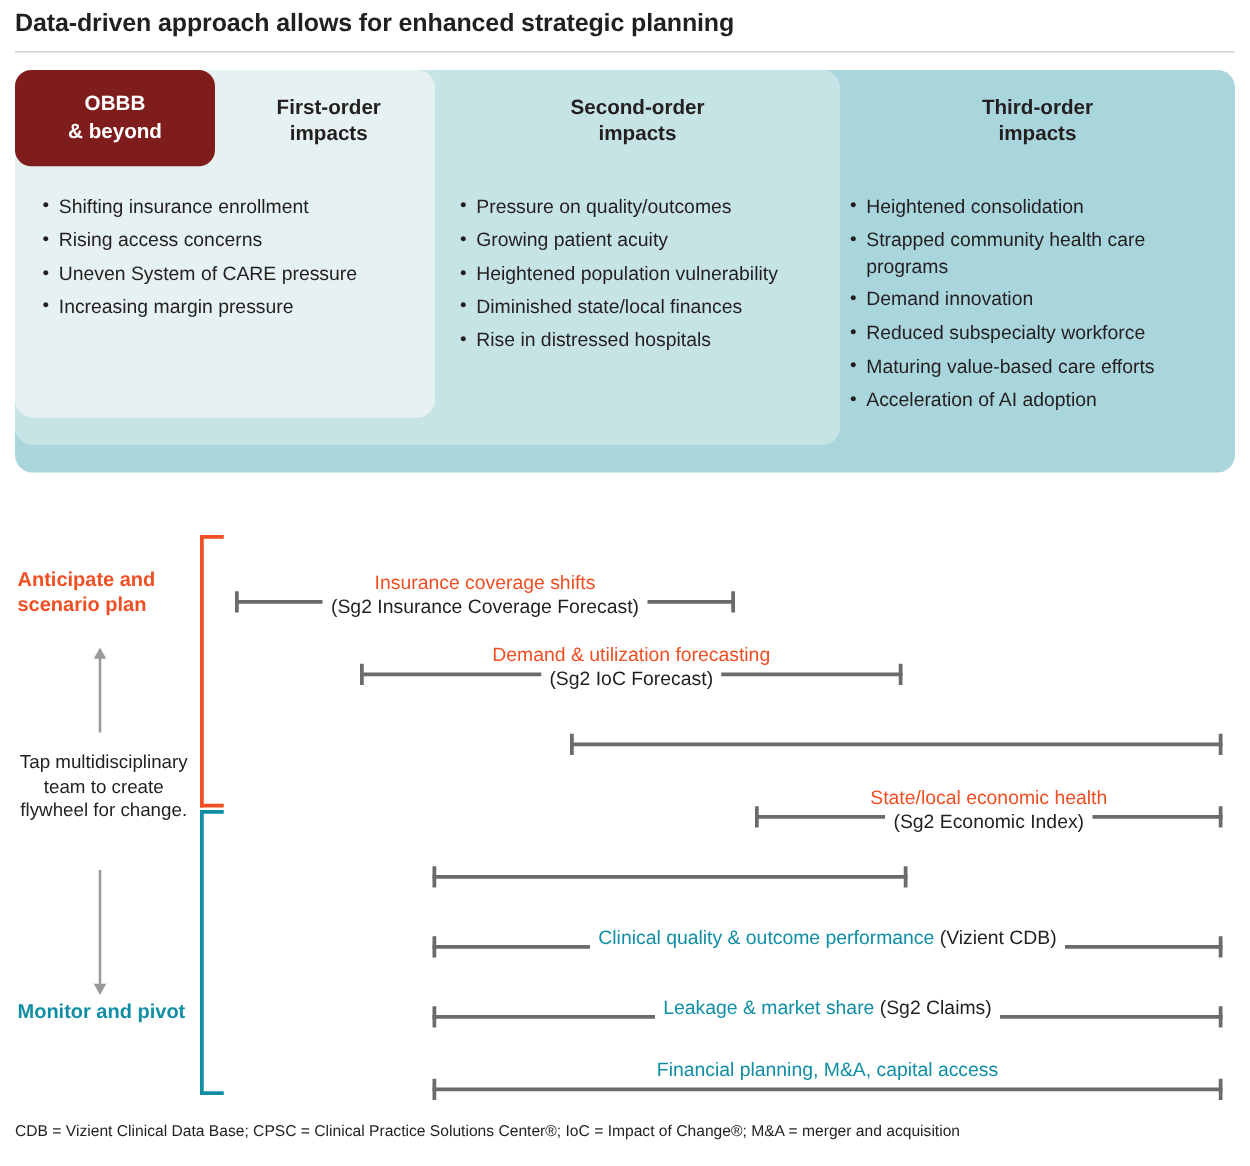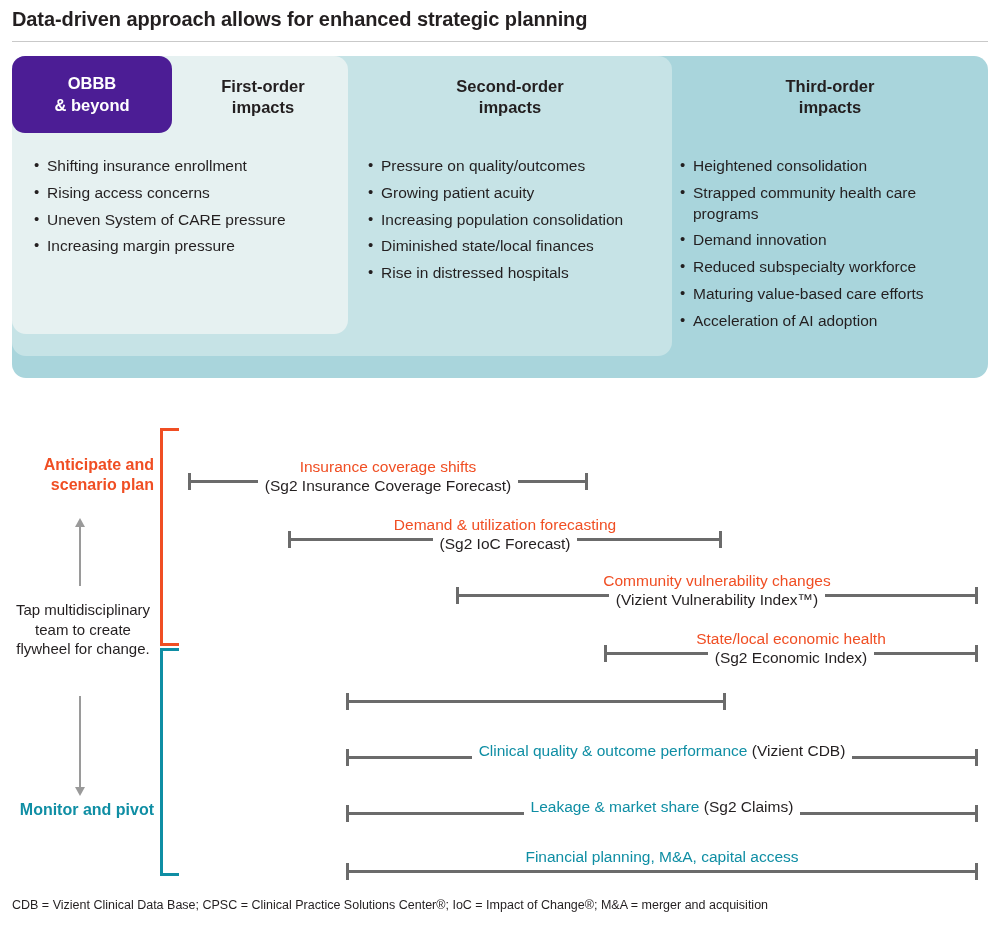--- a/index.html
+++ b/index.html
@@ -40,21 +40,21 @@
     text-align:center;font-weight:bold;font-size:16.5px;line-height:1.28;
     color:#231f20;
     z-index:8;
   }
   .head-first{left:168px;width:166px;}
   .head-second{left:336px;width:324px;}
   .head-third{left:660px;width:316px;}
 
   .obbb-badge{
     position:absolute;left:0;top:0;width:160px;height:77px;
-    background:#4c1d95;border-radius:13px;
+    background:#7f1d1d;border-radius:13px;
     color:#ffffff;font-weight:bold;font-size:16.5px;line-height:1.28;
     display:flex;align-items:center;justify-content:center;text-align:center;
     z-index:9;
   }
 
   .bullets{
     position:absolute;
     font-size:15.5px;line-height:1.34;color:#231f20;
     z-index:8;
   }
@@ -66,22 +66,22 @@
   }
   .bullets ul{margin:0;padding:0;}
   .bullets li:before{
     content:"\2022";position:absolute;left:0;top:-1px;font-size:15px;
   }
 
   
   .lower{position:absolute;left:0;top:404px;width:1000px;height:480px;}
 
   .side-label{
-    position:absolute;text-align:right;font-weight:bold;font-size:16px;
-    line-height:1.26;width:150px;left:4px;
+    position:absolute;text-align:left;font-weight:bold;font-size:16px;
+    line-height:1.26;width:150px;left:14px;
   }
   .side-anticipate{top:51px;color:#f04e23;}
   .side-monitor{top:396px;color:#0f8ea4;}
   .side-note{
     position:absolute;left:6px;top:196px;width:154px;
     text-align:center;font-size:15px;line-height:1.3;color:#231f20;
   }
 
   .arrow{position:absolute;left:79px;width:2px;background:#9a9a9a;}
   .arrow-up{top:122px;height:60px;}
@@ -172,21 +172,21 @@
         <li>Shifting insurance enrollment</li>
         <li>Rising access concerns</li>
         <li>Uneven System of CARE pressure</li>
         <li>Increasing margin pressure</li>
       </ul>
   </div>
   <div class="bullets bul-2">
     <ul>
         <li>Pressure on quality/outcomes</li>
         <li>Growing patient acuity</li>
-        <li>Increasing population consolidation</li>
+        <li>Heightened population vulnerability</li>
         <li>Diminished state/local finances</li>
         <li>Rise in distressed hospitals</li>
       </ul>
   </div>
   <div class="bullets bul-3">
     <ul>
         <li>Heightened consolidation</li>
         <li>Strapped community health care programs</li>
         <li>Demand innovation</li>
         <li>Reduced subspecialty workforce</li>
@@ -234,24 +234,20 @@
         <div class="span-text" style="top: 0px;">
           <span class="l1"><span class="inner lbl">Demand &amp; utilization forecasting</span></span>
           <span class="l2"><span class="inner src">(Sg2 IoC Forecast)</span></span>
         </div>
       </div>
       <div class="span-row two-line" style="left: 456px; right: 22px; top: 168px;">
         <div class="span-line" style="top: 22px;">
           <span class="span-cap cap-l"></span>
           <span class="span-cap cap-r"></span>
         </div>
-        <div class="span-text" style="top: 0px;">
-          <span class="l1"><span class="inner lbl">Community vulnerability changes</span></span>
-          <span class="l2"><span class="inner src">(Vizient Vulnerability Index™)</span></span>
-        </div>
       </div>
       <div class="span-row two-line" style="left: 604px; right: 22px; top: 226px;">
         <div class="span-line" style="top: 22px;">
           <span class="span-cap cap-l"></span>
           <span class="span-cap cap-r"></span>
         </div>
         <div class="span-text" style="top: 0px;">
           <span class="l1"><span class="inner lbl">State/local economic health</span></span>
           <span class="l2"><span class="inner src">(Sg2 Economic Index)</span></span>
         </div>

